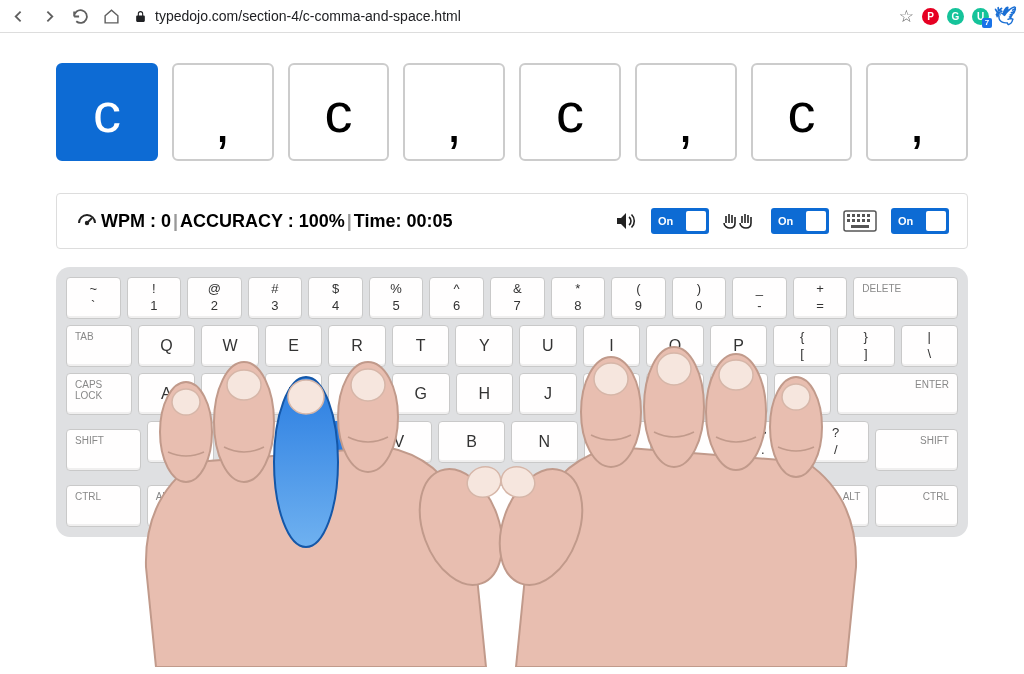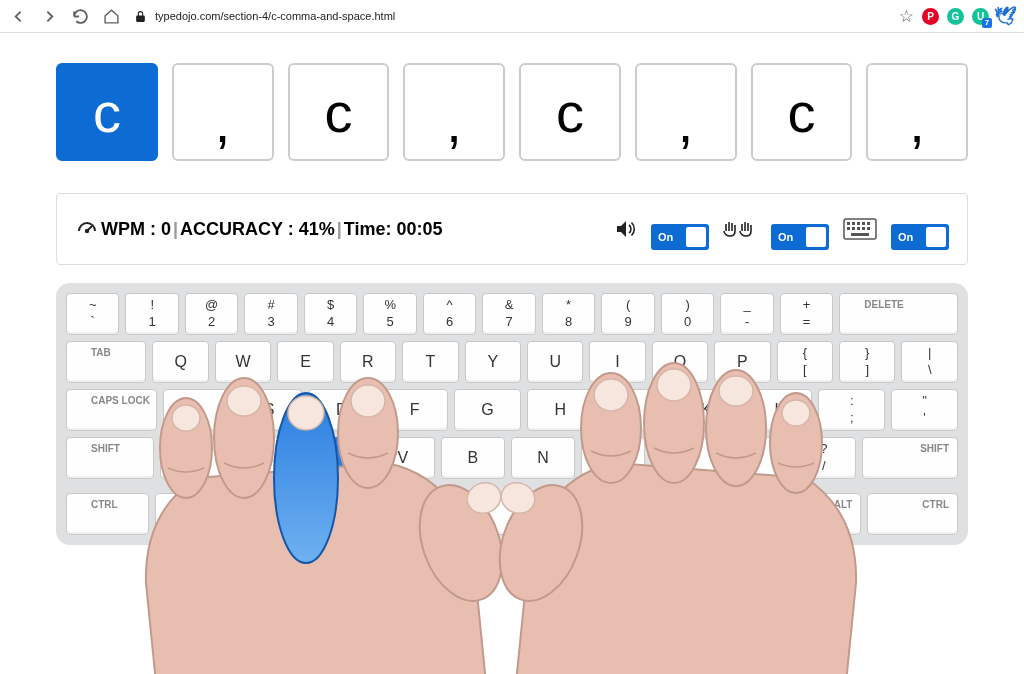--- a/index.html
+++ b/index.html
@@ -1,58 +1,58 @@
 <!DOCTYPE html>
 <html><head>
   <meta charset="utf-8">
   <style>
     * { margin: 0; padding: 0; box-sizing: border-box; }
     body { font-family: Arial, sans-serif; background: #fff; width: 1024px; height: 674px; overflow: hidden; position: relative; }
 
     .browser-bar { height: 33px; border-bottom: 1px solid #ddd; display: flex; align-items: center; padding: 0 10px; gap: 14px; }
     .nav-icons { display: flex; gap: 14px; align-items: center; color: #5f5f5f; }
     .nav-icons svg { width: 17px; height: 17px; cursor: pointer; }
-    .url-area { display: flex; align-items: center; gap: 8px; flex: 1; color: #202124; font-size: 11px; }
+    .url-area { display: flex; align-items: center; gap: 8px; flex: 1; color: #202124; font-size: 14px; }
     .url-area svg { width: 13px; height: 13px; }
     .ext-icons { display: flex; gap: 8px; align-items: center; }
     .ext-ico { width: 17px; height: 17px; border-radius: 50%; display: flex; align-items: center; justify-content: center; font-size: 10px; font-weight: bold; color: white; }
     .star { color: #5f5f5f; font-size: 17px; }
 
     .content { padding: 30px 56px 0 56px; position: relative; }
 
     .char-row { display: flex; gap: 14px; margin-bottom: 32px; }
     .char-tile { flex: 1; height: 98px; border: 2px solid #ccc; border-radius: 6px; background: #fff; display: flex; align-items: center; justify-content: center; font-size: 56px; font-family: Arial; color: #000; }
     .char-tile.active { background: #0d6bd4; border-color: #0d6bd4; color: #fff; font-weight: 500; }
     .char-tile .comma { position: relative; top: 10px; }
 
     .stats-bar { border: 1px solid #ddd; border-radius: 4px; padding: 14px 18px; display: flex; align-items: center; gap: 12px; margin-bottom: 18px; font-weight: bold; font-size: 18px; }
     .stats-left { display: flex; align-items: center; gap: 2px; }
     .divider { color: #999; }
     .stats-right { margin-left: auto; display: flex; align-items: center; gap: 14px; }
-    .toggle { width: 58px; height: 26px; background: #0d6bd4; border-radius: 3px; display: flex; align-items: center; padding: 3px; gap: 4px; cursor: pointer; margin-top: 16px; }
+    .toggle { width: 58px; height: 26px; background: #0d6bd4; border-radius: 3px; display: flex; align-items: center; padding: 3px; gap: 4px; cursor: pointer; }
     .toggle-label { color: #fff; font-size: 11px; font-weight: bold; padding-left: 4px; }
     .toggle-knob { width: 20px; height: 20px; background: #fff; border-radius: 2px; margin-left: auto; }
     .kb-ico-wrap { display: flex; align-items: center; }
 
     .keyboard-wrap { position: relative; }
     .keyboard { background: #dfe0e2; border-radius: 14px; padding: 10px; display: flex; flex-direction: column; gap: 6px; }
     .krow { display: flex; gap: 6px; }
     .key { background: #fffefe; border: 1px solid #c9c9c9; border-radius: 4px; height: 42px; display: flex; flex-direction: column; align-items: center; justify-content: center; font-size: 16px; font-family: Arial; color: #333; box-shadow: inset 0 -2px 0 rgba(0,0,0,0.06); }
     .key.multi { justify-content: space-around; font-size: 13px; line-height: 1.1; padding: 3px 0; }
-    .key.label-left { align-items: flex-start; padding-left: 24px; justify-content: flex-start; padding-top: 5px; font-size: 10px; color: #888; text-align: left; font-weight: bold; }
+    .key.label-left { align-items: flex-start; padding-left: 8px; justify-content: flex-start; padding-top: 5px; font-size: 10px; color: #888; text-align: left; }
     .key.highlight { background: #2a7de1; color: #fff; border-color: #2a7de1; }
 
     .r1 .key { flex: 1; }
     .r1 .delete { flex: 1.8; }
     .r2 .tab { flex: 1.6; }
     .r2 .key { flex: 1; }
     .r3 .caps { flex: 1.9; }
     .r3 .key { flex: 1; }
     .r3 .enter { flex: 1.85; }
-    .r4 .shift { flex: 2.4; }
+    .r4 .shift { flex: 2.4; margin-top: 8px; }
     .r4 .key { flex: 1; }
     .r5 .key { flex: 1; margin-top: 8px; }
     .r5 .ctrl { flex: 1; }
     .r5 .alt { flex: 1; }
     .r5 .cmd { flex: 1.15; }
     .r5 .space { flex: 5.6; }
 
     .hands { position: absolute; top: 30px; left: 0; right: 0; pointer-events: none; z-index: 5; }
     .finger { fill: #e8beb0; stroke: #c19a8b; stroke-width: 2; }
     .fhl { fill: url(#blueg); stroke: #1457a8; }
@@ -124,21 +124,21 @@
 
   <div class="stats-bar">
     <div class="stats-left">
       <svg width="24" height="24" viewBox="0 0 24 24" fill="none" stroke="#222" stroke-width="2">
           <path d="M4 14a8 8 0 1 1 16 0"></path>
           <line x1="12" y1="14" x2="17" y2="9"></line>
           <circle cx="12" cy="14" r="1.2" fill="#222"></circle>
         </svg>
       <span>WPM : 0</span>
       <span class="divider">|</span>
-      <span>ACCURACY : 41%</span>
+      <span>ACCURACY : 100%</span>
       <span class="divider">|</span>
       <span>Time: 00:05</span>
     </div>
     <div class="stats-right">
       <svg width="24" height="24" viewBox="0 0 24 24" fill="#222">
           <path d="M4 9v6h4l5 5V4L8 9H4z"></path>
           <path d="M16 8a5 5 0 0 1 0 8M18.5 5.5a9 9 0 0 1 0 13" stroke="#222" stroke-width="1.6" fill="none"></path>
         </svg>
       <div class="toggle">
           <span class="toggle-label">On</span>
@@ -271,20 +271,21 @@
           <div class="key ">K</div>
           <div class="key ">L</div>
           <div class="key multi">
             <span>:</span>
             <span>;</span>
           </div>
           <div class="key multi">
             <span>"</span>
             <span>'</span>
           </div>
+          <div class="key label-left enter" style="align-items: flex-end; padding-right: 8px;">ENTER</div>
         </div>
       <div class="krow r4" id="r4">
           <div class="key label-left shift">SHIFT</div>
           <div class="key ">Z</div>
           <div class="key ">X</div>
           <div class="key highlight">C</div>
           <div class="key ">V</div>
           <div class="key ">B</div>
           <div class="key ">N</div>
           <div class="key ">M</div>

